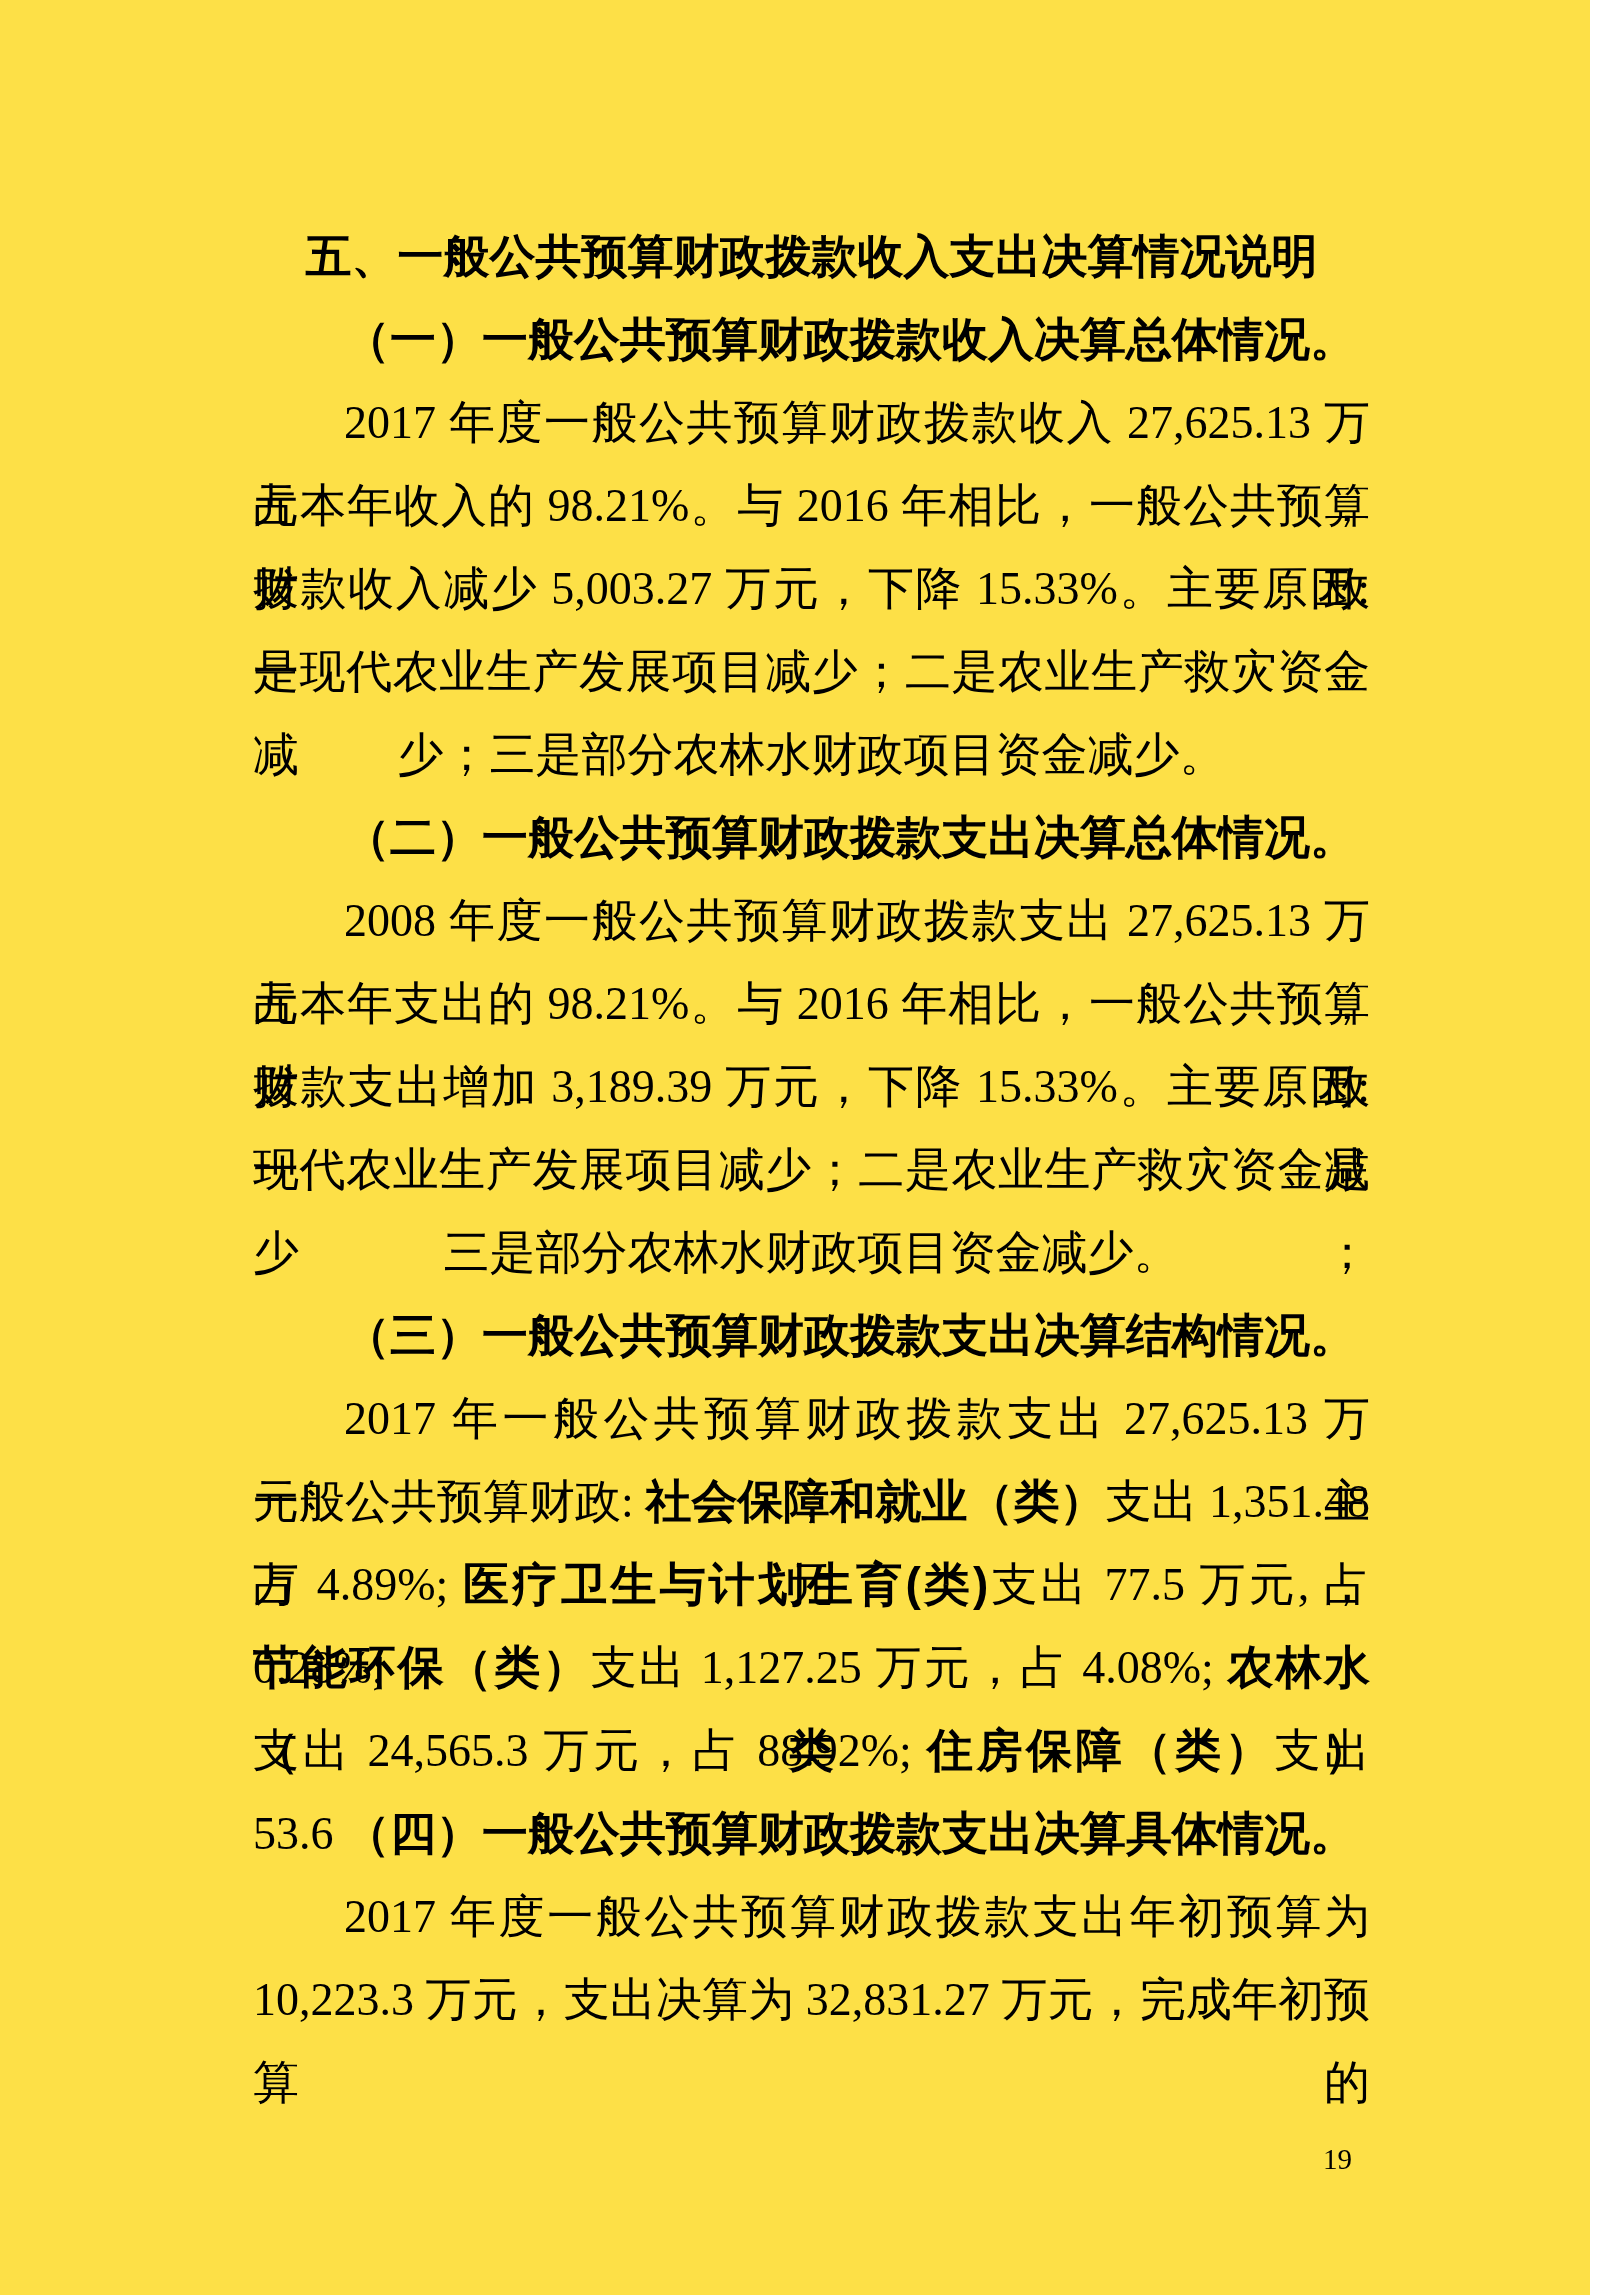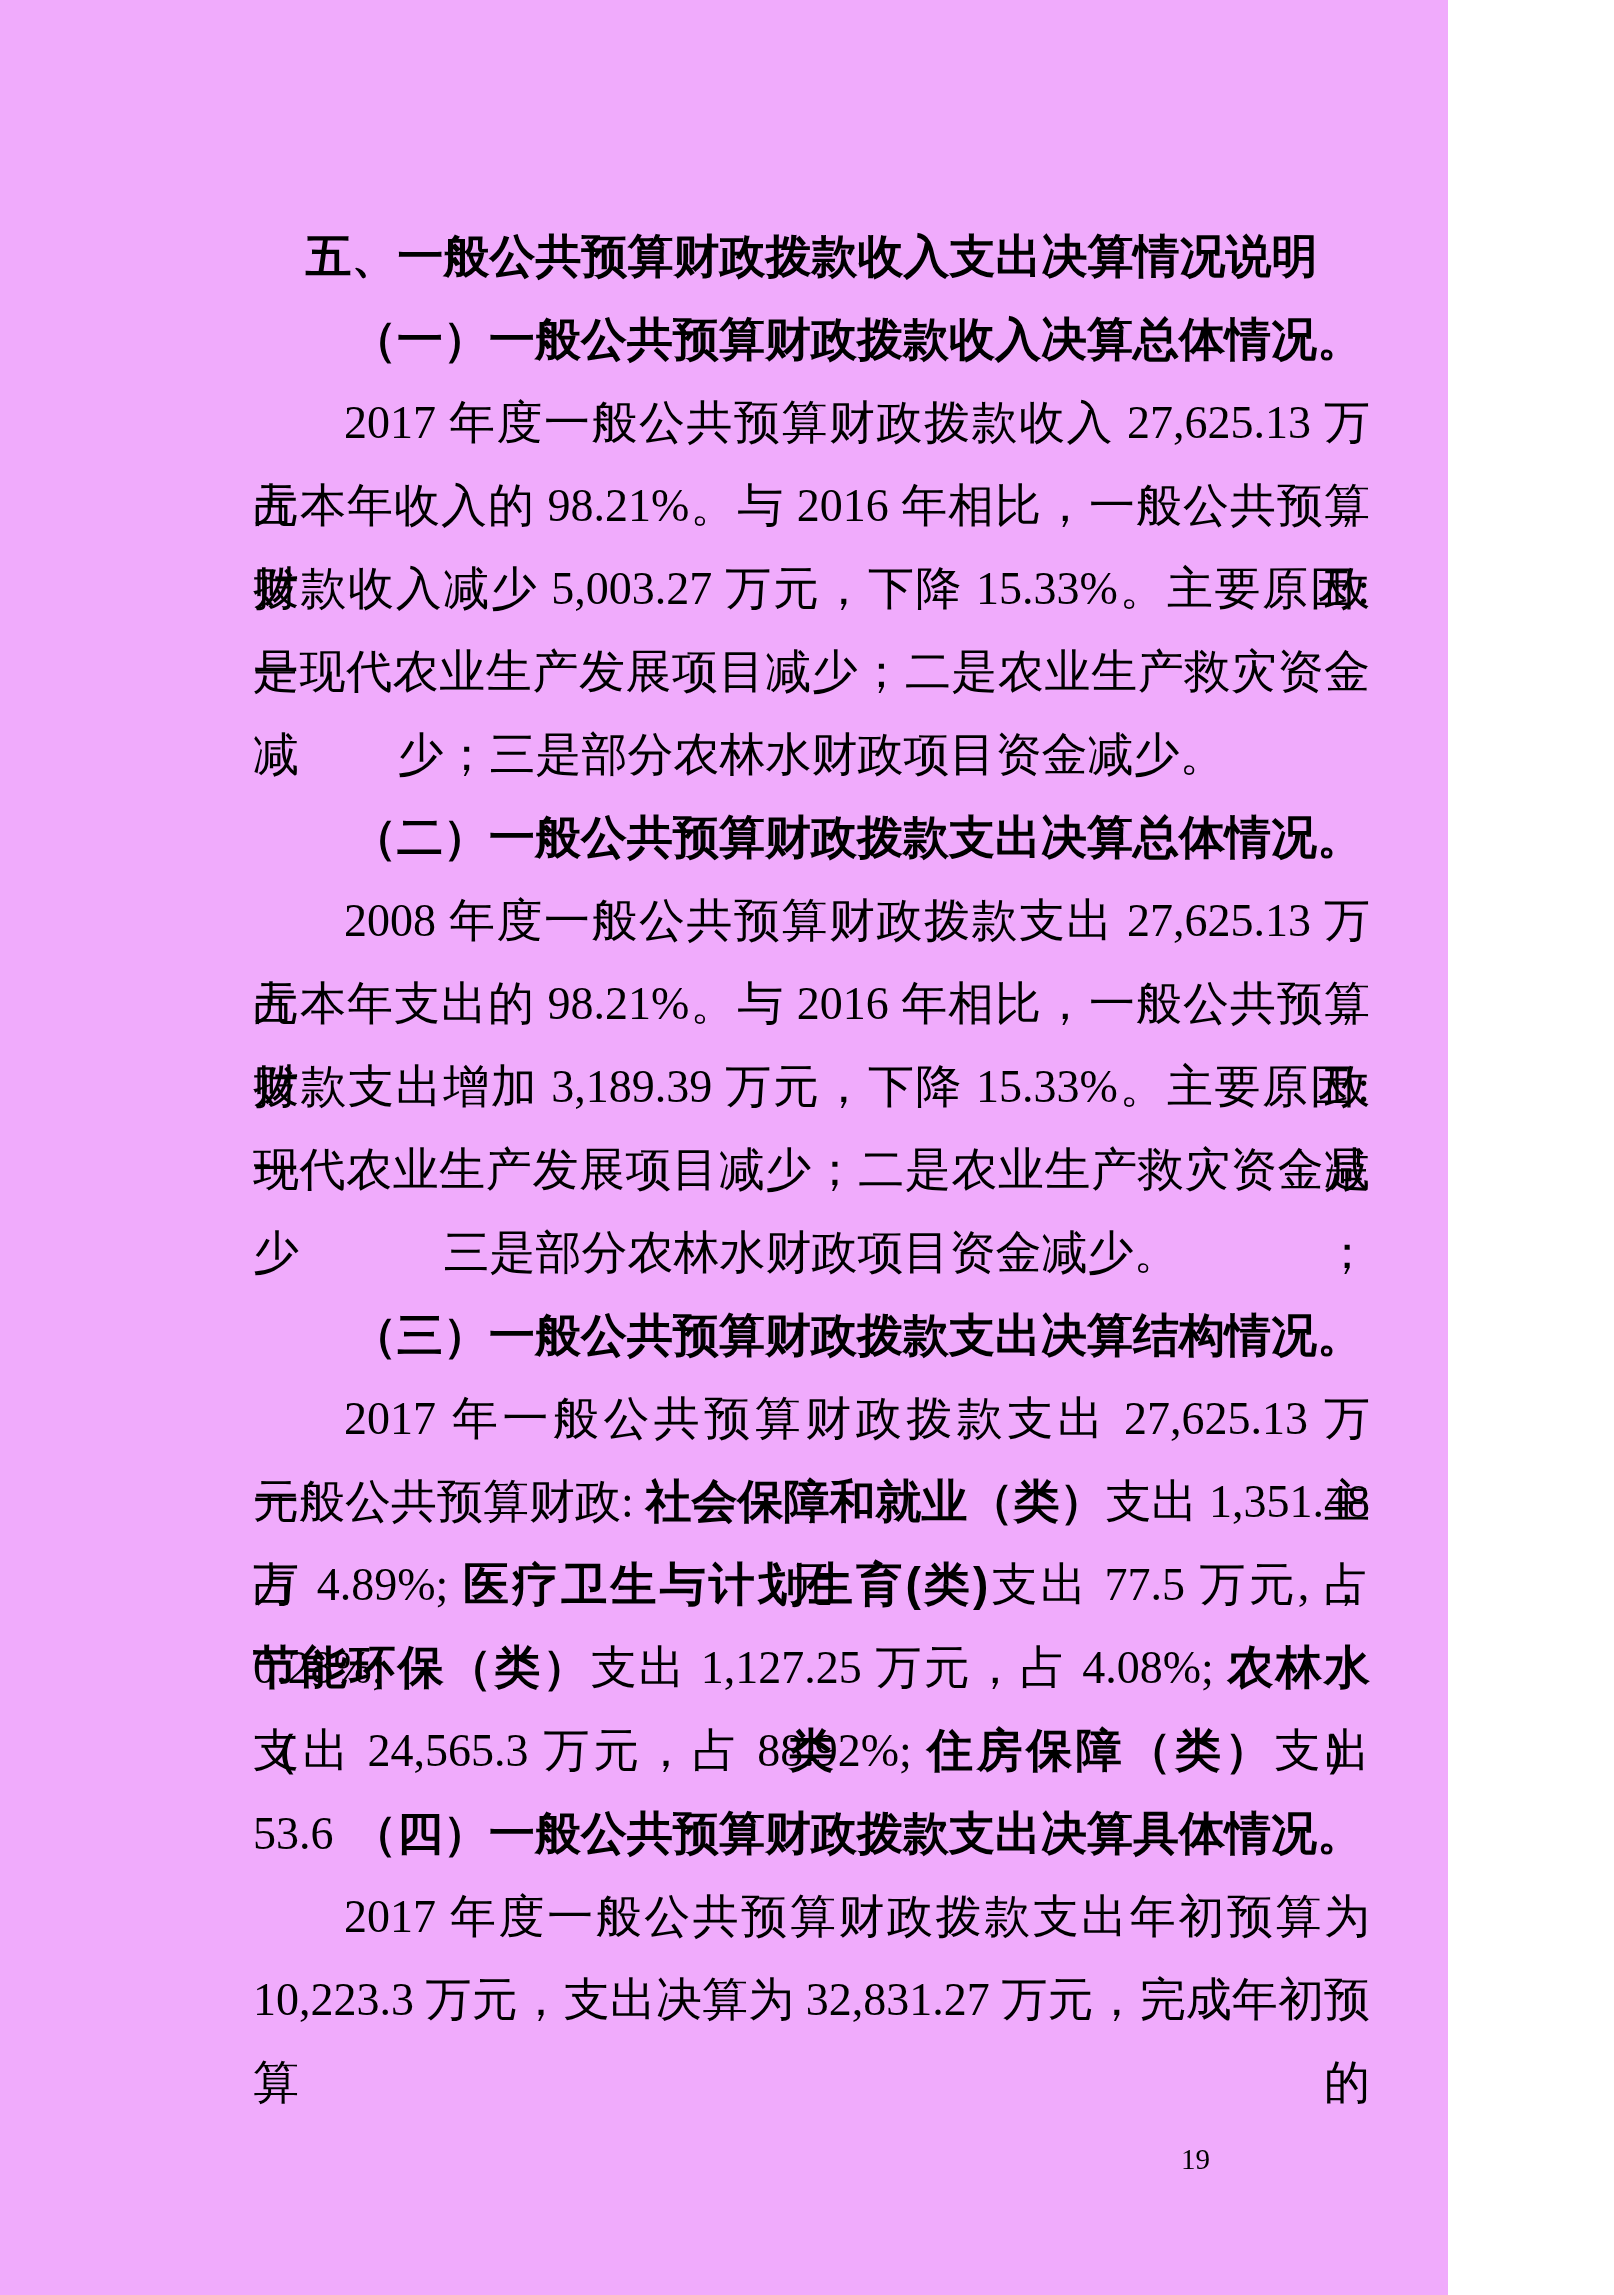--- a/index.html
+++ b/index.html
@@ -2,23 +2,23 @@
 <html lang="zh" style="font-size:10.4px"><head>
 <meta charset="utf-8">
 <style>
   html, body {
     margin: 0;
     padding: 0;
     background: #ffffff;
   }
   .page {
     position: relative;
-    width: 1448px;
+    width: 1590px;
     height: 2295px;
-    background: #f0abfc;
+    background: #fde047;
     color: #000000;
     overflow: hidden;
   }
   .doc {
     position: absolute;
     left: 253px;
     top: 215px;
     width: 1117px;
   }
   .line {
@@ -29,21 +29,21 @@
     color: #000000;
     white-space: normal;
   }
   .line.title {
     text-align: center;
     font-family: "Liberation Sans", sans-serif;
     font-weight: 700;
     font-size: 46px;
   }
   .line.heading {
-    text-align: center;
+    text-align: left;
     text-indent: 91px;
     font-family: "Liberation Sans", sans-serif;
     font-weight: 700;
   }
   .line.para-first {
     text-indent: 91px;
     text-align: justify;
     text-align-last: justify;
     text-justify: inter-character;
   }

